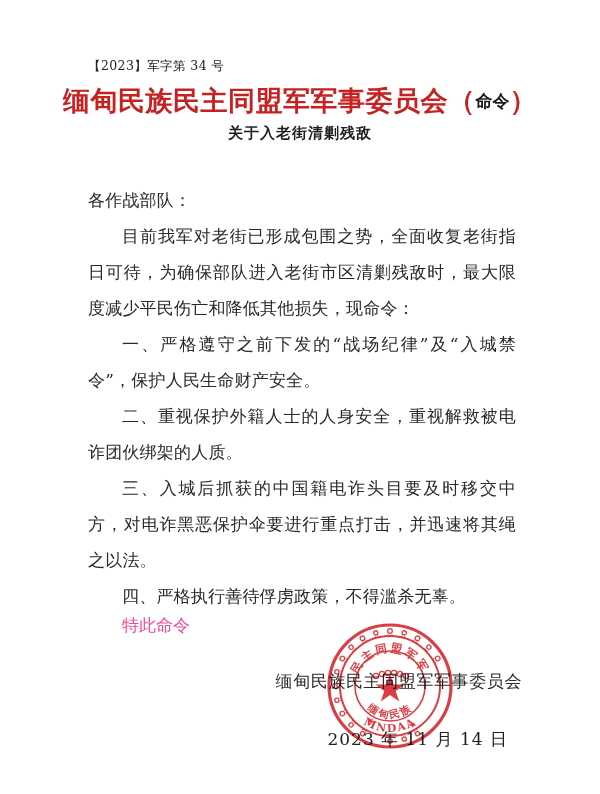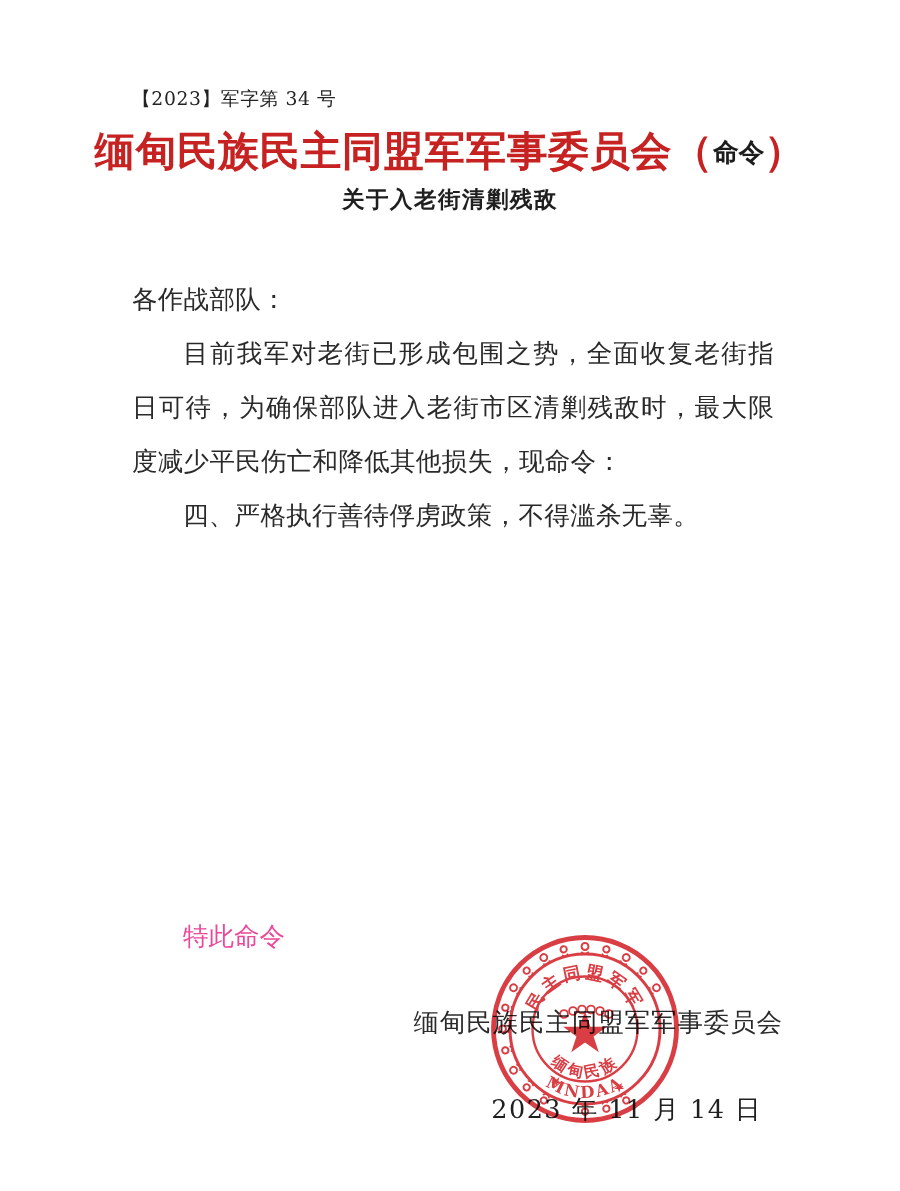--- a/index.html
+++ b/index.html
@@ -168,20 +168,23 @@
 
   <div class="main-title">
     <span>缅甸民族民主同盟军军事委员会</span><span class="paren">（</span><span class="order-word">命令</span><span class="paren">）</span>
   </div>
 
   <div class="sub-title">关于入老街清剿残敌</div>
 
   <div class="body-block">
     <p class="para salutation">各作战部队：</p>
     <p class="para indent">目前我军对老街已形成包围之势，全面收复老街指日可待，为确保部队进入老街市区清剿残敌时，最大限度减少平民伤亡和降低其他损失，现命令：</p>
+    <p class="para indent">一、严格遵守之前下发的“战场纪律”及“入城禁令”，保护人民生命财产安全。</p>
+    <p class="para indent">二、重视保护外籍人士的人身安全，重视解救被电诈团伙绑架的人质。</p>
+    <p class="para indent">三、入城后抓获的中国籍电诈头目要及时移交中方，对电诈黑恶保护伞要进行重点打击，并迅速将其绳之以法。</p>
     <p class="para indent">四、严格执行善待俘虏政策，不得滥杀无辜。</p>
   </div>
 
   <div class="sign-area">
 
     <div class="closing">特此命令</div>
 
     <div class="signer">缅甸民族民主同盟军军事委员会</div>
 
     <div class="seal">

